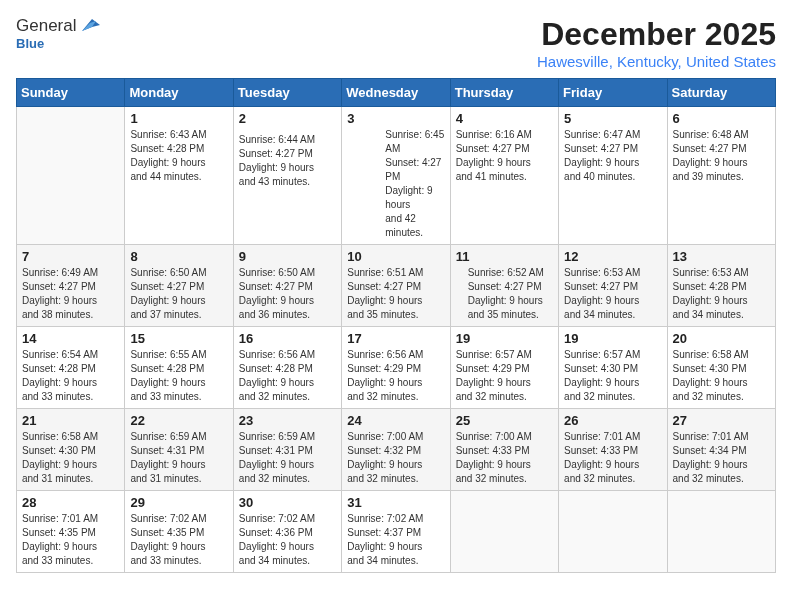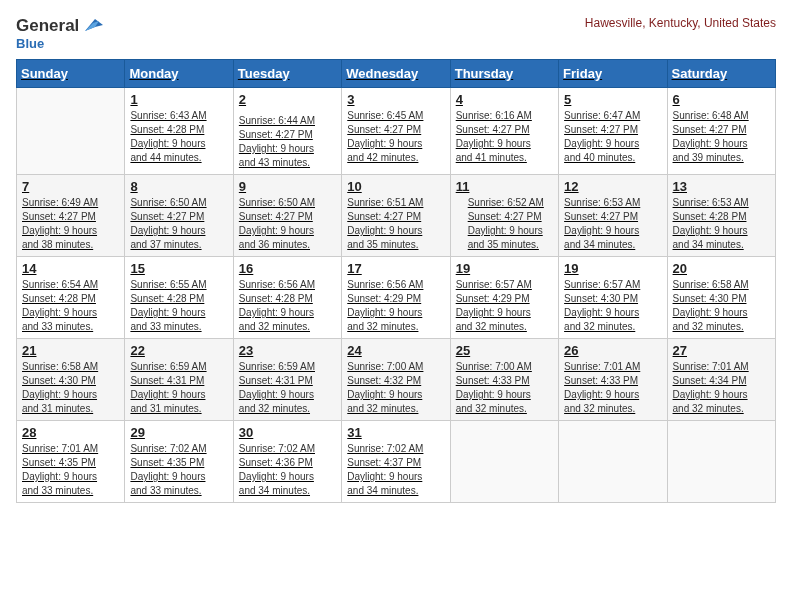--- a/index.html
+++ b/index.html
@@ -23,28 +23,27 @@
     }
     .title-section {
       text-align: right;
     }
     .month-title {
       font-size: 32px;
       font-weight: bold;
       color: #222;
     }
     .location {
-      font-size: 12px;
-      color: #7f1d1d;
+      font-size: 15px;
+      color: #3b82f6;
     }
     .calendar {
       width: 100%;
       border-collapse: collapse;
       font-size: 11px;
-      text-decoration: underline;
     }
     .calendar th {
       background-color: #2a6db5;
       color: #fff;
       padding: 6px 4px;
       text-align: left;
       font-size: 13px;
       font-weight: bold;
       border: 1px solid #1a5a9a;
     }
@@ -71,38 +70,39 @@
       color: #333;
       line-height: 1.4;
     }
     .empty-cell {
       background: #f9f9f9 !important;
     }
     .logo-wrapper {
       display: flex;
       align-items: center;
     }
-    .logo-text-general { color: #333; font-weight: bold; font-size: 17px; }
+    .logo-text-general { color: #333; font-weight: normal; font-size: 17px; }
     .logo-text-blue { color: #2a6db5; font-weight: bold; font-size: 13px; }
   </style>
 </head>
 <body>
 
 <div class="header">
   <div class="logo">
     <div class="logo-wrapper">
       <span class="logo-text-general">General</span>
       <svg width="22" height="18" viewBox="0 0 22 18" style="margin-left:2px;">
         <polygon points="4,14 14,2 22,8 14,10" fill="#2a6db5"></polygon>
         <polygon points="4,14 12,6 18,4 14,10" fill="#5ba3e0"></polygon>
       </svg>
     </div>
     <span class="logo-text-blue">Blue</span>
   </div>
   <div class="title-section">
+    <div class="month-title">December 2025</div>
     <div class="location">Hawesville, Kentucky, United States</div>
   </div>
 </div>
 
 <table class="calendar">
   <thead>
     <tr>
     <th>Sunday</th>
         <th>Monday</th>
         <th>Tuesday</th>
@@ -124,21 +124,21 @@
         </td>
         <td>
           <span class="day-num">2</span>
           <div class="day-info" style="white-space: pre-line; margin-top: 7px;">Sunrise: 6:44 AM
 Sunset: 4:27 PM
 Daylight: 9 hours
 and 43 minutes.</div>
         </td>
         <td>
           <span class="day-num">3</span>
-          <div class="day-info" style="white-space: pre-line;">Sunrise: 6:45 AM
+          <div class="day-info" style="white-space: pre-line; margin-left: 38px;">Sunrise: 6:45 AM
 Sunset: 4:27 PM
 Daylight: 9 hours
 and 42 minutes.</div>
         </td>
         <td>
           <span class="day-num">4</span>
           <div class="day-info" style="white-space: pre-line;">Sunrise: 6:16 AM
 Sunset: 4:27 PM
 Daylight: 9 hours
 and 41 minutes.</div>

